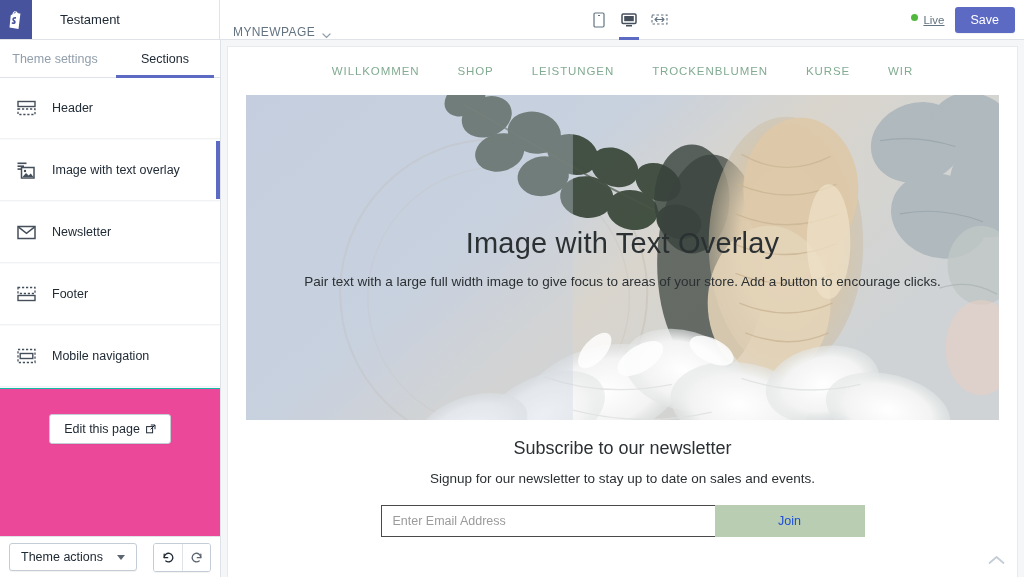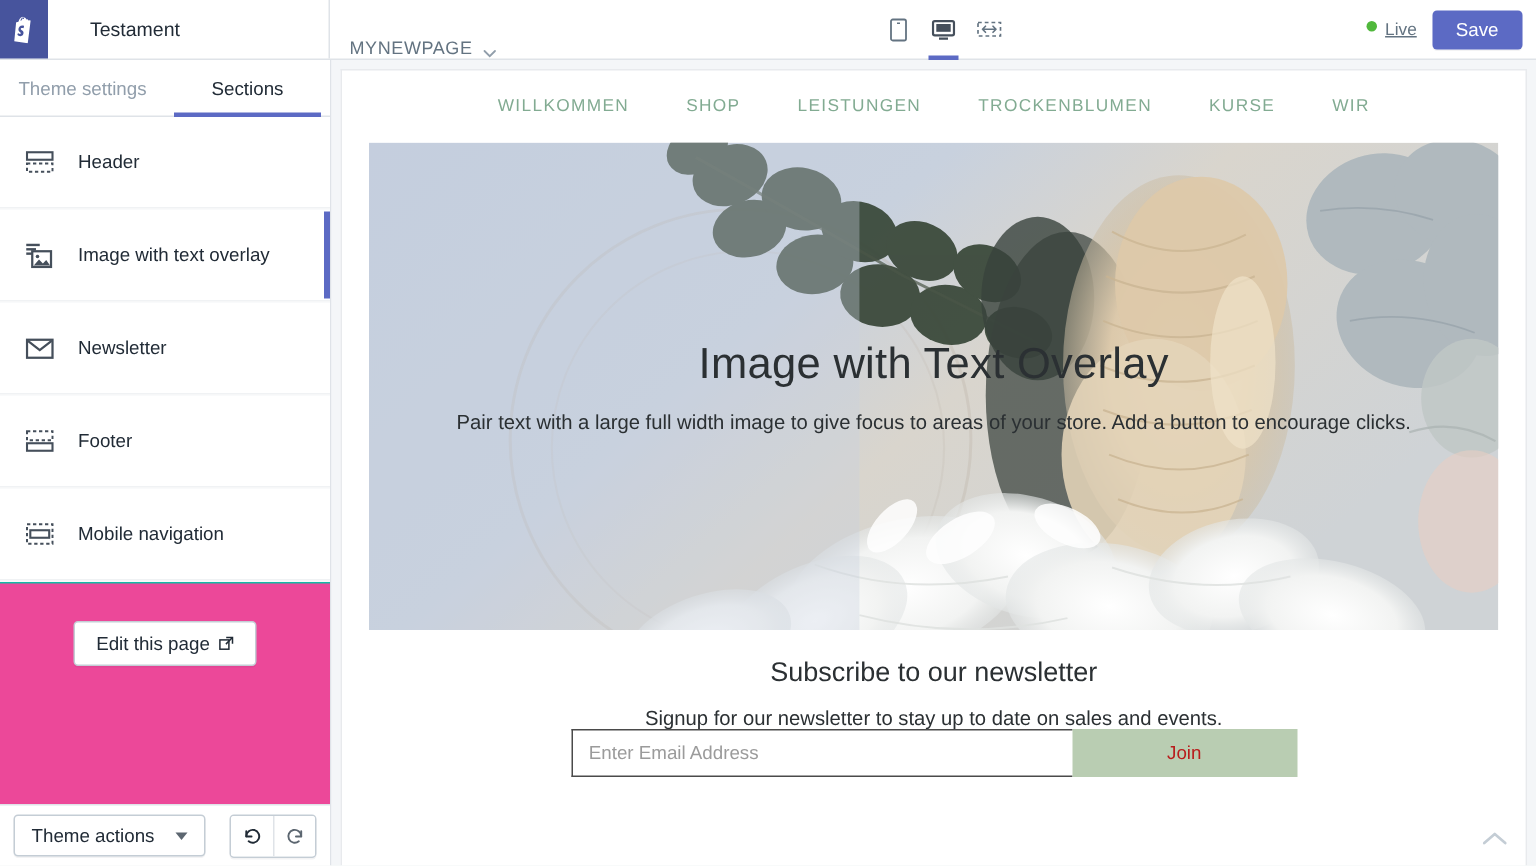--- a/index.html
+++ b/index.html
@@ -143,30 +143,30 @@
   .hero-title {
     font-size: 29px; font-weight: 400; color: #2b3033;
     letter-spacing: .2px; margin-bottom: 14px;
   }
   .hero-sub { font-size: 13.5px; color: #2b3033; }
   .news {
     flex: 1; display: flex; flex-direction: column; align-items: center;
     padding-top: 18px; background: #fff;
   }
   .news-title { font-size: 18px; color: #2b3033; font-weight: 400; margin-bottom: 12px; }
-  .news-sub { font-size: 13.5px; color: #2b3033; }
+  .news-sub { font-size: 13.5px; color: #2b3033; margin-bottom: 19px; }
   .news-form { display: flex; width: 484px; height: 32px; }
   .news-input {
     flex: 1; border: 1.5px solid #4a4a4a; background: #fff;
     padding: 0 11px; font-size: 12.5px; font-family: inherit; color: #2b3033;
     outline: none; border-right: none;
   }
   .news-input::placeholder { color: #9b9b9b; }
   .news-join {
-    width: 150px; background: #b9cdb2; border: none; color: #b91c1c;
+    width: 150px; background: #b9cdb2; border: none; color: #1d4ed8;
     font-size: 12.5px; font-family: inherit; cursor: pointer;
   }
   .collapse-chev {
     position: absolute; right: 12px; bottom: 8px; z-index: 10; cursor: pointer;
   }
 </style>
 </head>
 <body>
 
 <div id="app">

